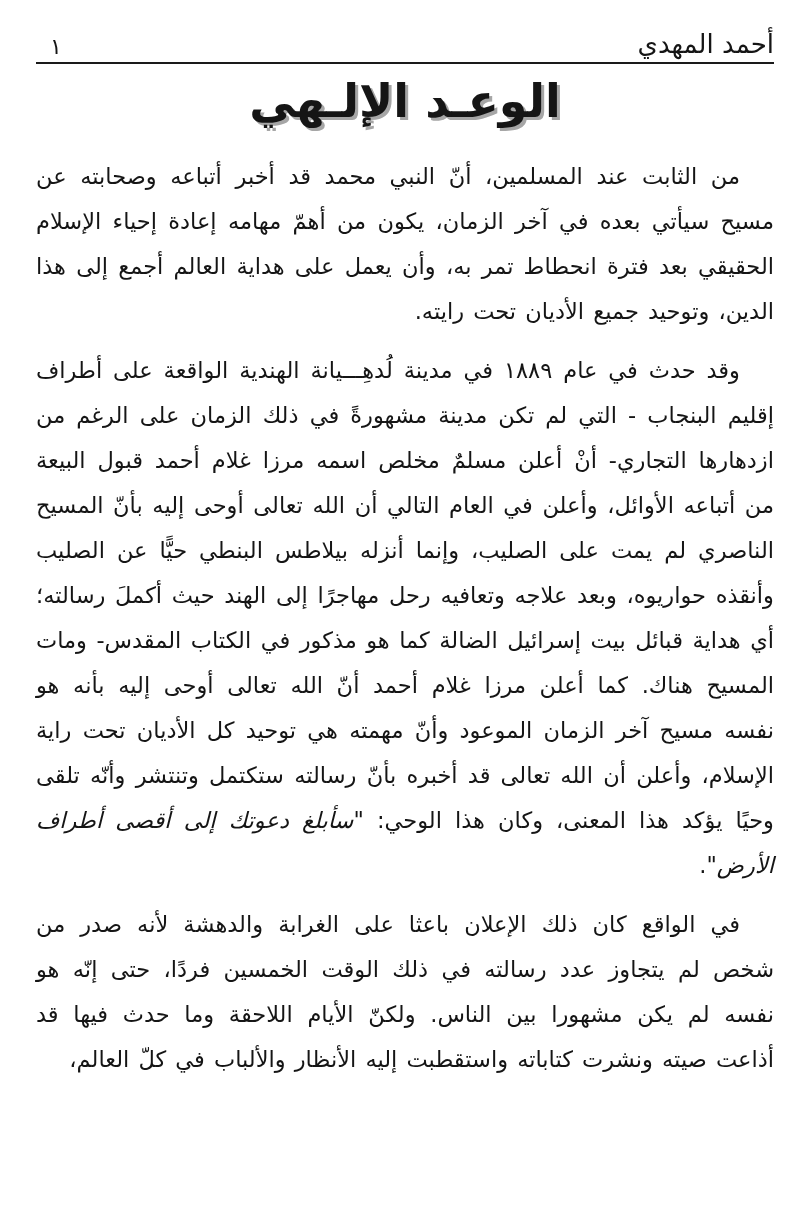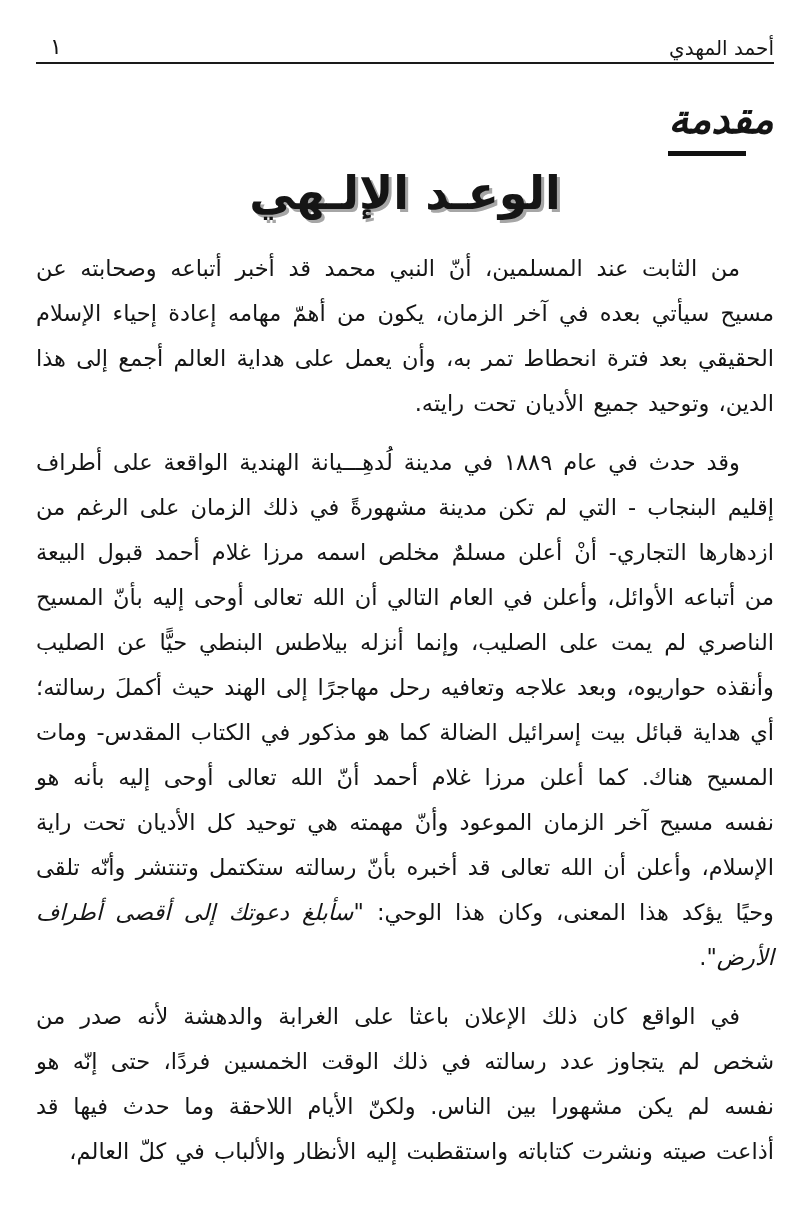--- a/index.html
+++ b/index.html
@@ -21,21 +21,21 @@
     overflow: hidden;
   }
   .page-header {
     display: flex;
     justify-content: space-between;
     align-items: flex-end;
     height: 46px;
     padding-left: 14px;
   }
   .book-title {
-    font-size: 20px;
+    font-size: 26px;
     line-height: 1.2;
   }
   .page-number {
     font-size: 22px;
     line-height: 1.2;
   }
   .header-rule {
     height: 2px;
     background: #1a1a1a;
     margin-top: 2px;
@@ -84,24 +84,20 @@
 
 <div class="page">
 
   <header class="page-header">
     <span class="book-title">أحمد المهدي</span>
     <span class="page-number">١</span>
   </header>
 
   <div class="header-rule"></div>
 
-  <div class="section-block">
-    <div class="section-label">مقدمة</div>
-    <div class="section-underline"></div>
-  </div>
 
   <h1 class="chapter-title">الوعـد الإلـهي</h1>
 
   <main class="body-text">
     <p>من الثابت عند المسلمين، أنّ النبي محمد قد أخبر أتباعه وصحابته عن مسيح سيأتي بعده في آخر الزمان، يكون من أهمّ مهامه إعادة إحياء الإسلام الحقيقي بعد فترة انحطاط تمر به، وأن يعمل على هداية العالم أجمع إلى هذا الدين، وتوحيد جميع الأديان تحت رايته.</p>
 
     <p><span>وقد حدث في عام ١٨٨٩ في مدينة لُدهِـــيانة الهندية الواقعة على أطراف إقليم البنجاب - التي لم تكن مدينة مشهورةً في ذلك الزمان على الرغم من ازدهارها التجاري- أنْ أعلن مسلمٌ مخلص اسمه مرزا غلام أحمد قبول البيعة من أتباعه الأوائل، وأعلن في العام التالي أن الله تعالى أوحى إليه بأنّ المسيح الناصري لم يمت على الصليب، وإنما أنزله بيلاطس البنطي حيًّا عن الصليب وأنقذه حواريوه، وبعد علاجه وتعافيه رحل مهاجرًا إلى الهند حيث أكملَ رسالته؛ أي هداية قبائل بيت إسرائيل الضالة كما هو مذكور في الكتاب المقدس- ومات المسيح هناك. كما أعلن مرزا غلام أحمد أنّ الله تعالى أوحى إليه بأنه هو نفسه مسيح آخر الزمان الموعود وأنّ مهمته هي توحيد كل الأديان تحت راية الإسلام، وأعلن أن الله تعالى قد أخبره بأنّ رسالته ستكتمل وتنتشر وأنّه تلقى وحيًا يؤكد هذا المعنى، وكان هذا الوحي: "</span><em class="revelation">سأبلغ دعوتك إلى أقصى أطراف الأرض</em><span>".</span></p>
 
     <p>في الواقع كان ذلك الإعلان باعثا على الغرابة والدهشة لأنه صدر من شخص لم يتجاوز عدد رسالته في ذلك الوقت الخمسين فردًا، حتى إنّه هو نفسه لم يكن مشهورا بين الناس. ولكنّ الأيام اللاحقة وما حدث فيها قد أذاعت صيته ونشرت كتاباته واستقطبت إليه الأنظار والألباب في كلّ العالم،</p>
   </main>

